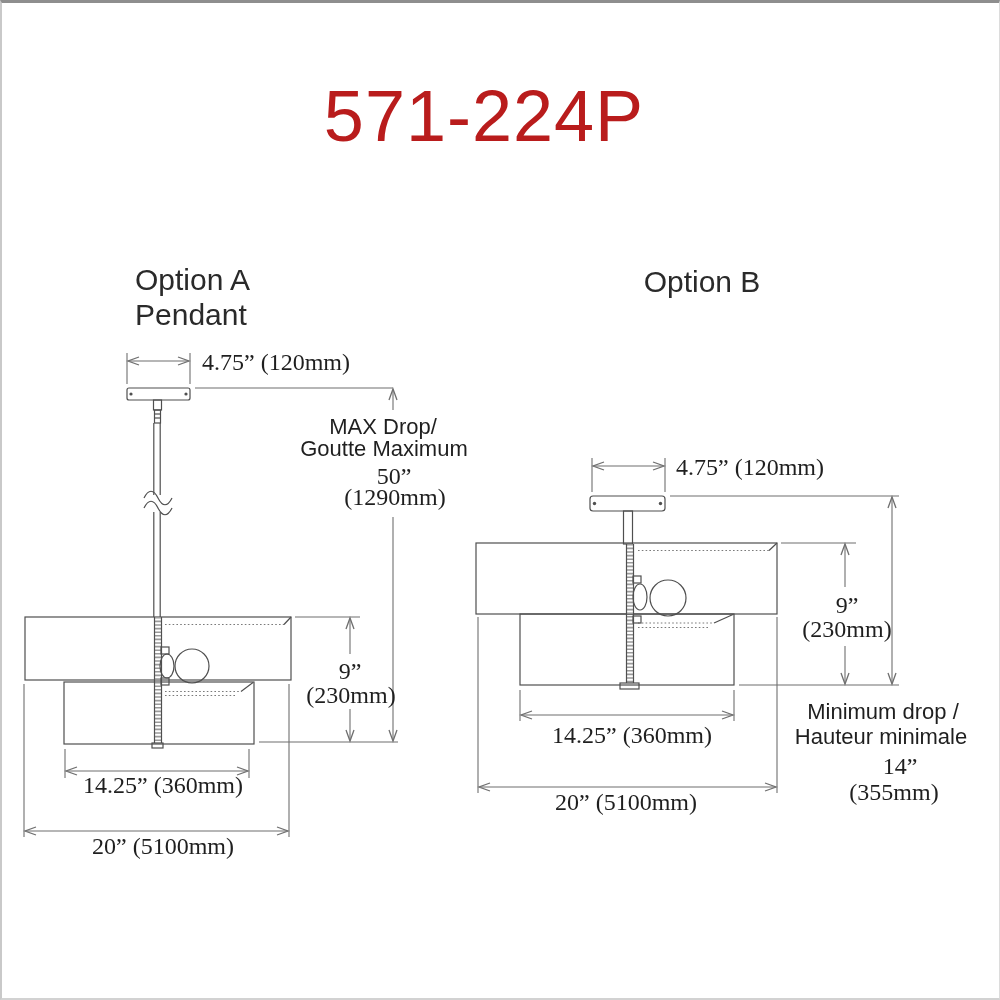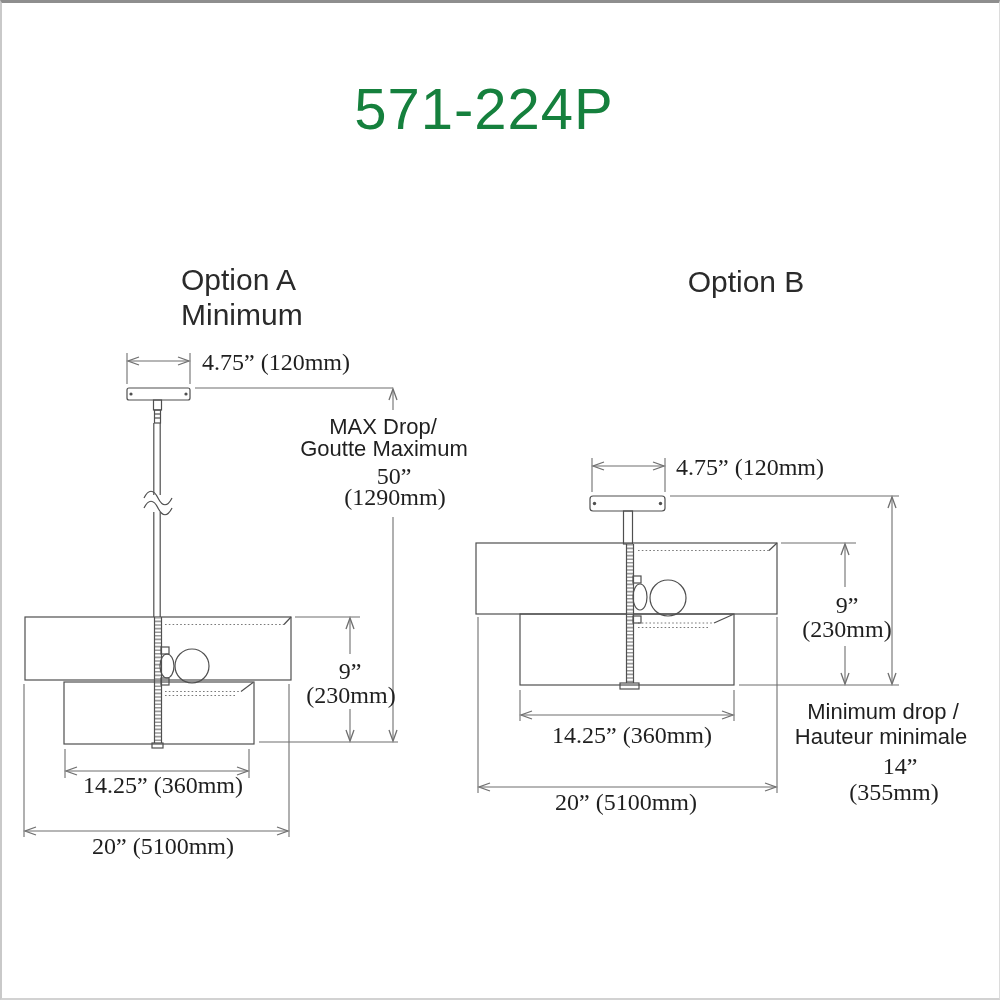--- a/index.html
+++ b/index.html
@@ -5,44 +5,44 @@
   html,body{margin:0;padding:0;background:#fff;}
   .sheet{
     position:relative;width:1000px;height:1000px;background:#ffffff;
     box-sizing:border-box;overflow:hidden;
     border-top:3px solid #8e8e8e;border-left:2px solid #c9c9c9;
     border-right:1px solid #dcdcdc;border-bottom:2px solid #d2d2d2;
     font-family:"Liberation Sans", sans-serif;
   }
   .title{
     position:absolute;left:482px;top:72px;transform:translateX(-50%);
-    font-size:58px;color:#15803d;white-space:nowrap;letter-spacing:1px;
+    font-size:72px;color:#b91c1c;white-space:nowrap;letter-spacing:1px;
   }
   .optlabel{position:absolute;font-size:30px;line-height:35px;color:#2a2a2a;white-space:nowrap;}
-  .optlabel.a{left:133px;top:259px;text-align:left;margin-left:46px;}
-  .optlabel.b{left:700px;top:261px;transform:translateX(-50%);text-align:center;margin-left:44px;}
+  .optlabel.a{left:133px;top:259px;text-align:left;}
+  .optlabel.b{left:700px;top:261px;transform:translateX(-50%);text-align:center;}
   svg{position:absolute;left:0;top:0;}
   svg text{fill:#1f1f1f;}
   .dimtxt{font-family:"Liberation Serif", serif;font-size:24px;}
   .lbltxt{font-family:"Liberation Sans", sans-serif;font-size:22px;}
   .fix{stroke:#4f4f4f;stroke-width:1.2;fill:none;}
   .dim{stroke:#6f6f6f;stroke-width:1.1;fill:none;}
   .stip{stroke:#7a7a7a;stroke-width:1;fill:none;stroke-dasharray:1.6 2.2;}
   .thread{stroke:#9a9a9a;stroke-width:7;fill:none;stroke-dasharray:1.6 2;}
 </style>
 </head>
 <body>
 
 <div class="sheet">
 
   <div class="title">571-224P</div>
 
   <div class="optlabel a">
     <div>Option A</div>
-    <div>Minimum</div>
+    <div>Pendant</div>
   </div>
 
   <div class="optlabel b">
     <div>Option B</div>
   </div>
 
   <svg width="1000" height="1000" viewBox="0 0 1000 1000">
     <defs>
       <marker id="ar" viewBox="-12 -6 14 12" refX="-0.5" refY="0" markerWidth="14" markerHeight="12" markerUnits="userSpaceOnUse" orient="auto-start-reverse">
         <path d="M-11,-4 L0,0 L-11,4" fill="none" stroke="#6f6f6f" stroke-width="1.3"></path>

